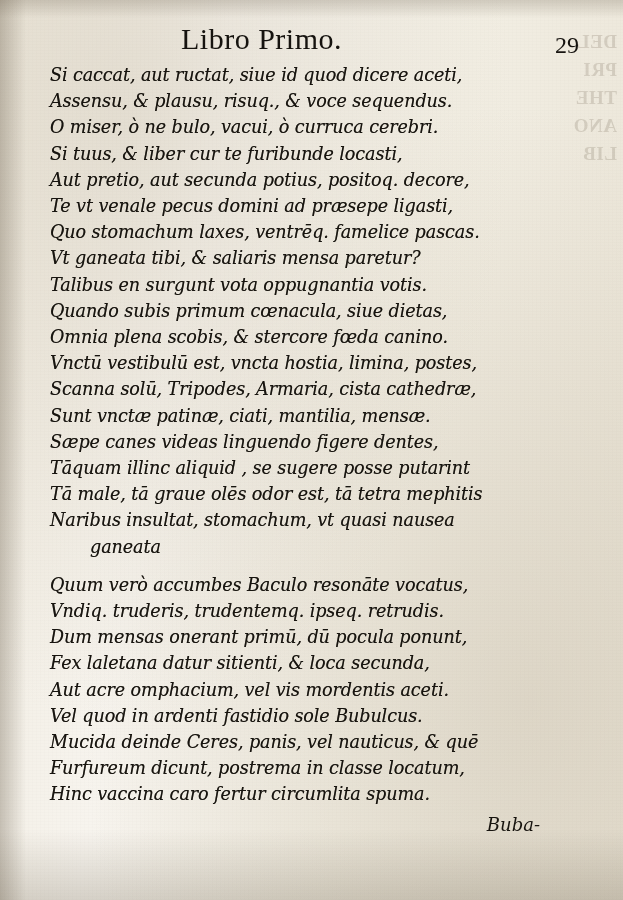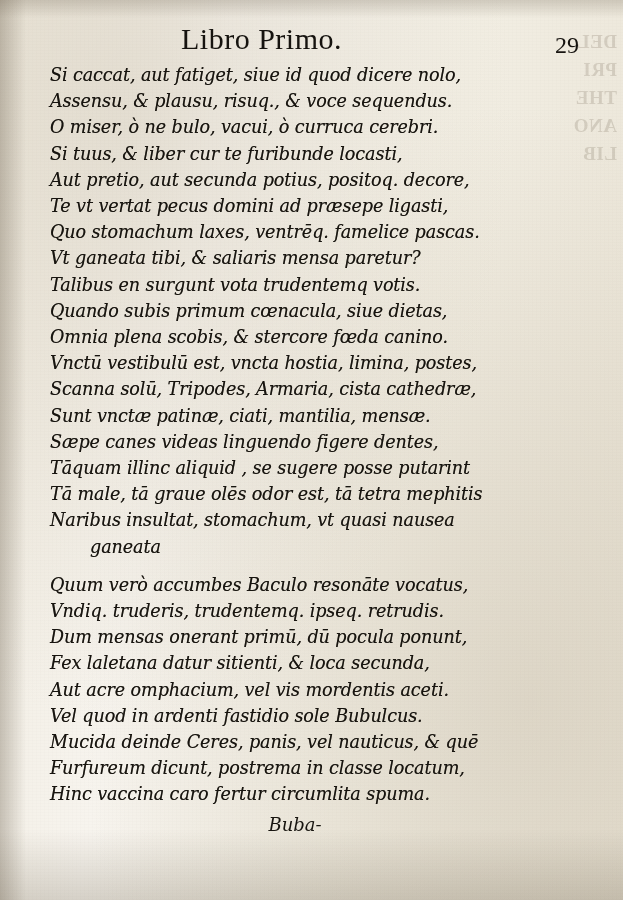--- a/index.html
+++ b/index.html
@@ -115,21 +115,21 @@
     text-shadow: 0 0 0.6px rgba(20,16,10,0.55);
   }
   .line.indent {
     padding-left: 40px;
   }
   .gap {
     height: 12px;
   }
   .catchword {
     margin-top: 6px;
-    text-align: center;
+    text-align: right;
     padding-right: 40px;
     font-family: "DejaVu Serif", serif;
     font-style: italic;
     font-size: 18px;
     color: #17140f;
   }
 </style>
 </head>
 <body>
 
@@ -145,29 +145,29 @@
   <div id="shadow-top"></div>
   <div id="shadow-bottom"></div>
 
   <div class="header">
     <span class="running-title">Libro Primo.</span>
   </div>
   <div class="page-number">29</div>
 
   <div id="body-text">
 
-    <div class="line">Si caccat, aut fatiget, siue id quod dicere nolo,</div>
+    <div class="line">Si caccat, aut ructat, siue id quod dicere aceti,</div>
     <div class="line">Assensu, &amp; plausu, risuq., &amp; voce sequendus.</div>
     <div class="line">O miser, ò ne bulo, vacui, ò curruca cerebri.</div>
     <div class="line">Si tuus, &amp; liber cur te furibunde locasti,</div>
     <div class="line">Aut pretio, aut secunda potius, positoq. decore,</div>
-    <div class="line">Te vt vertat pecus domini ad præsepe ligasti,</div>
+    <div class="line">Te vt venale pecus domini ad præsepe ligasti,</div>
     <div class="line">Quo stomachum laxes, ventrēq. famelice pascas.</div>
     <div class="line">Vt ganeata tibi, &amp; saliaris mensa paretur?</div>
-    <div class="line">Talibus en surgunt vota trudentemq votis.</div>
+    <div class="line">Talibus en surgunt vota oppugnantia votis.</div>
     <div class="line">Quando subis primum cœnacula, siue dietas,</div>
     <div class="line">Omnia plena scobis, &amp; stercore fœda canino.</div>
     <div class="line">Vnctū vestibulū est, vncta hostia, limina, postes,</div>
     <div class="line">Scanna solū, Tripodes, Armaria, cista cathedræ,</div>
     <div class="line">Sunt vnctæ patinæ, ciati, mantilia, mensæ.</div>
     <div class="line">Sæpe canes videas linguendo figere dentes,</div>
     <div class="line">Tāquam illinc aliquid , se sugere posse putarint</div>
     <div class="line">Tā male, tā graue olēs odor est, tā tetra mephitis</div>
     <div class="line">Naribus insultat, stomachum, vt quasi nausea</div>
     <div class="line indent">ganeata</div>

